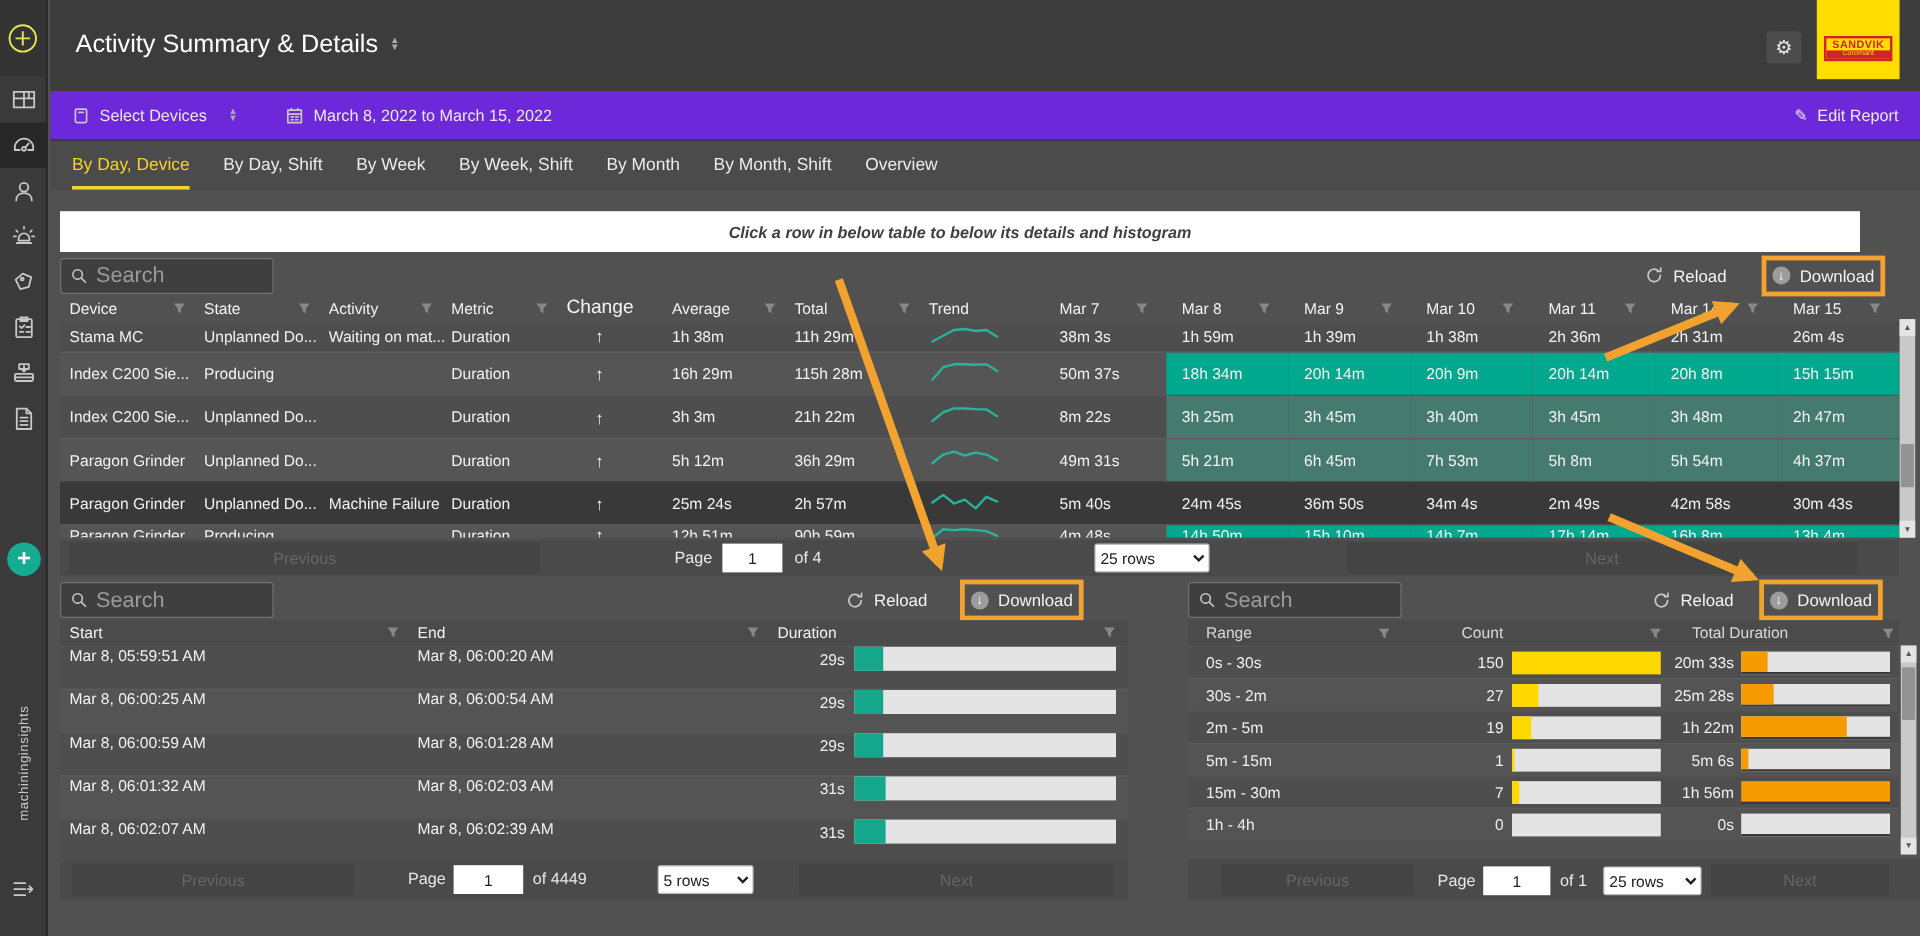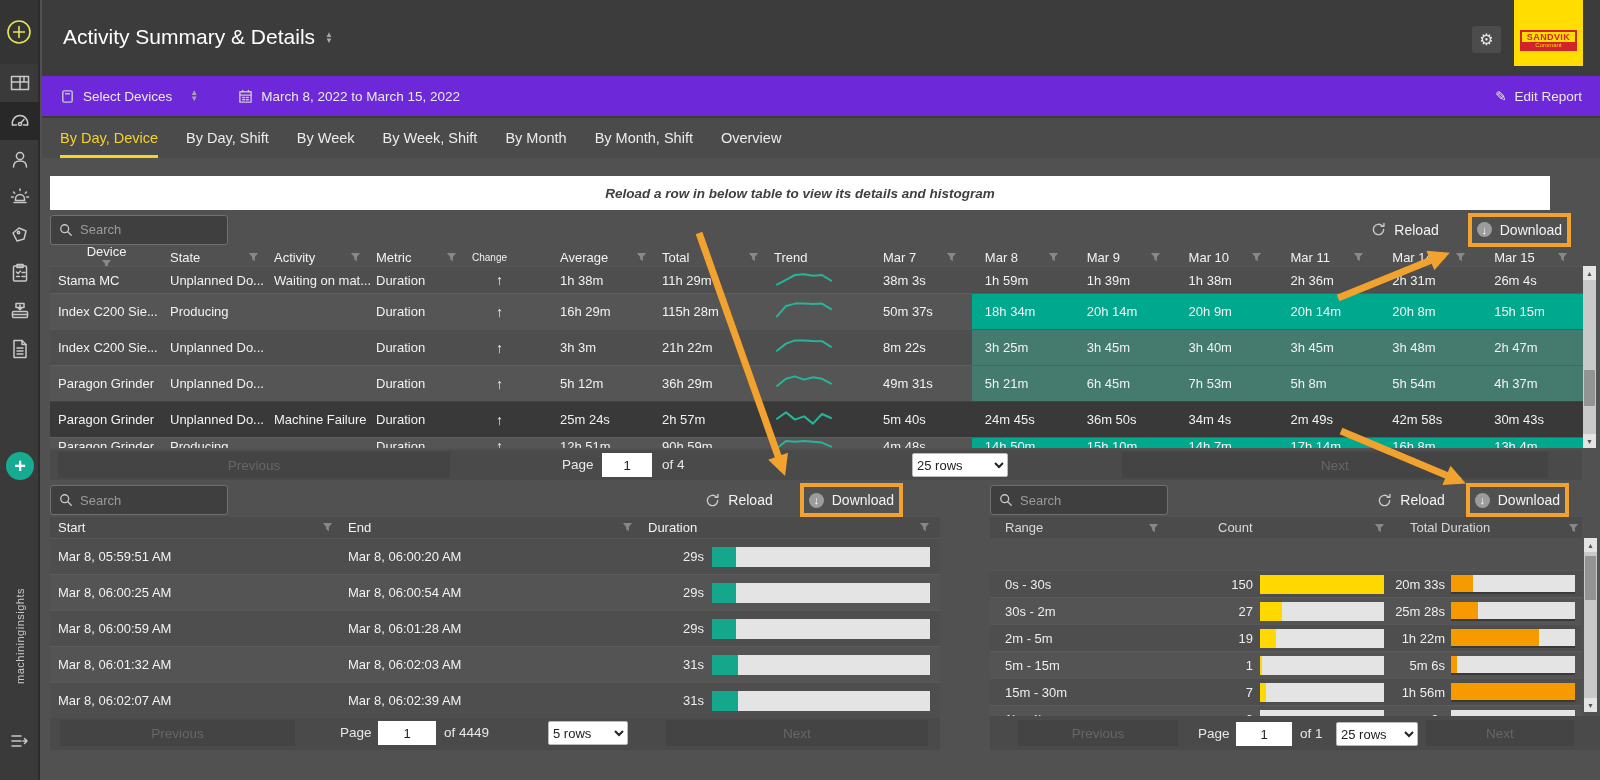--- a/index.html
+++ b/index.html
@@ -29,21 +29,21 @@
   .tbar .edit{margin-left:auto;margin-right:18px;display:flex;align-items:center;gap:8px;}
   .tabs{position:absolute;left:42px;top:118px;width:1558px;height:40px;background:#4b4b4b;display:flex;align-items:stretch;padding-left:18px;gap:28px;}
   .tab{display:flex;align-items:center;font-size:14.5px;color:#ececec;border-bottom:3px solid transparent;padding-top:3px;white-space:nowrap;}
   .tab.active{color:#f5d327;border-bottom-color:#f5d327;}
 
   
   .banner{position:absolute;left:50px;top:176px;width:1500px;height:34px;background:#fff;color:#3f3f3f;font-size:13.5px;font-weight:bold;font-style:italic;display:flex;align-items:center;justify-content:center;}
 
   
   .search{height:30px;width:178px;background:#3f3f3f;border:1px solid #707070;border-radius:3px;display:flex;align-items:center;padding:0 8px;gap:7px;}
-  .search input{flex:1;background:transparent;border:0;outline:none;color:#ddd;font-size:13px;min-width:0;}
+  .search input{flex:1;background:transparent;border:0;outline:none;color:#ddd;font-size:18px;min-width:0;}
   .search input::placeholder{color:#9b9b9b;}
   .btn{display:flex;align-items:center;gap:8px;color:#f3f3f3;font-size:14px;white-space:nowrap;background:transparent;border:0;}
   .btn.dl.annot{outline:4px solid #F2A22E;outline-offset:5px;}
   .dl-circ{width:15px;height:15px;border-radius:50%;background:#9c9c9c;color:#fff;font-size:11px;display:flex;align-items:center;justify-content:center;font-weight:bold;}
   .funnel{flex:none;}
   .pgbar{position:absolute;background:#4a4a4a;}
   .pgbtn{position:absolute;top:2px;height:26px;background:#444;color:#666;font-size:13.5px;display:flex;align-items:center;justify-content:center;border:0;}
   .pglbl{position:absolute;top:7px;font-size:13.5px;color:#e8e8e8;white-space:nowrap;}
   .pginp{position:absolute;top:3px;height:24px;width:50px;border:0;text-align:center;font-size:13px;color:#222;background:#fff;}
   .pgsel{position:absolute;top:3px;height:24px;font-size:13px;color:#222;background:#fff;border:1px solid #bbb;border-radius:2px;}
@@ -57,54 +57,54 @@
   .sum-head{position:absolute;left:50px;top:248px;width:1533px;height:18px;display:flex;align-items:center;}
   .hcell{display:flex;justify-content:space-between;align-items:center;padding-right:15px;font-size:13px;color:#d9d9d9;white-space:nowrap;overflow:hidden;}
   .sum-body{position:absolute;left:50px;top:266px;width:1533px;height:182px;overflow:hidden;}
   .sum-row{display:flex;align-items:center;height:36px;border-top:1px solid rgba(255,255,255,.05);}
   .sum-row:nth-child(odd){background:#4e4e4e;}
   .sum-row:nth-child(even){background:#555;}
   .sum-row.sel{background:#393939;}
   .sum-row.clip-top{height:27px;}
   .sum-row.clip-bot{height:17px;}
   .cell{font-size:13px;color:#f2f2f2;white-space:nowrap;overflow:hidden;}
-  .c-dev{width:120px;padding-left:8px;flex-direction:column;}
+  .c-dev{width:120px;padding-left:8px;}
   .c-state{width:104px;}.c-act{width:102px;justify-content:space-between;}.c-met{width:96px;}
   .c-chg{width:88px;padding-left:24px;font-size:14px;}
   .c-avg{width:102px;}.c-tot{width:112px;}
   .c-trend{width:96px;}
   .c-date{flex:1;padding-left:13px;align-self:stretch;display:flex;align-items:center;}
-  .hd .c-chg{padding-left:0;font-size:10px;}
+  .hd .c-chg{padding-left:0;font-size:16px;}
   .heat-b{background:#00a88e;}
   .heat-d{background:#447b6e;}
   .sum-pg{left:50px;top:450px;width:1532px;height:30px;}
 
   
   .bl-tools{position:absolute;left:50px;top:484px;width:890px;height:32px;display:flex;align-items:center;}
   .bl-tools .right{margin-left:auto;display:flex;align-items:center;gap:36px;padding-right:46px;}
   .bl-head{position:absolute;left:50px;top:517px;width:890px;height:21px;display:flex;align-items:center;background:#4b4b4b;}
   .bl-body{position:absolute;left:50px;top:538px;width:890px;height:180px;overflow:hidden;}
-  .bl-row{display:flex;align-items:center;height:36px;border-top:1px solid rgba(255,255,255,.05);}
+  .bl-row{display:flex;align-items:flex-start;height:36px;border-top:1px solid rgba(255,255,255,.05);}
   .bl-row:nth-child(odd){background:#4e4e4e;}
   .bl-row:nth-child(even){background:#545454;}
   .bl-c1{width:298px;padding-left:8px;}.bl-c2{width:300px;}
   .bl-dur{flex:1;display:flex;align-items:center;padding-right:10px;}
   .bl-dur .v{width:56px;text-align:right;margin-right:8px;font-size:13px;}
   .bar{flex:1;height:20px;background:#e4e4e4;}
   .bar .fill{height:100%;}
   .fill-teal{background:#15a78b;}
   .bl-pg{left:50px;top:718px;width:890px;height:32px;}
 
   
   .br-tools{position:absolute;left:990px;top:484px;width:610px;height:32px;display:flex;align-items:center;}
   .br-tools .right{margin-left:auto;display:flex;align-items:center;gap:30px;padding-right:40px;}
   .br-head{position:absolute;left:990px;top:517px;width:592px;height:21px;background:#4b4b4b;font-size:13px;color:#d9d9d9;}
   .br-head span{position:absolute;top:3px;}
   .br-head .fic{position:absolute;top:5px;}
-  .br-body{position:absolute;left:990px;top:570px;width:592px;height:174px;overflow:hidden;}
+  .br-body{position:absolute;left:990px;top:538px;width:592px;height:174px;overflow:hidden;}
   .br-row{position:relative;height:27px;border-top:1px solid rgba(255,255,255,.05);font-size:13px;}
   .br-row:nth-child(odd){background:#4e4e4e;}
   .br-row:nth-child(even){background:#545454;}
   .br-row .rng{position:absolute;left:15px;top:6px;}
   .br-row .cnt{position:absolute;left:175px;width:88px;top:6px;text-align:right;}
   .br-row .cbar{position:absolute;left:270px;top:4px;width:124px;height:19px;background:#e4e4e4;}
   .br-row .tdv{position:absolute;left:362px;width:93px;top:6px;text-align:right;}
   .br-row .tbar{position:absolute;left:461px;top:4px;width:124px;height:19px;background:#e4e4e4;}
   .cfill{height:100%;background:#ffd800;}
   .tfill{height:100%;background:#f59b00;}
@@ -233,21 +233,21 @@
     <div class="tab active">By Day, Device</div>
     <div class="tab">By Day, Shift</div>
     <div class="tab">By Week</div>
     <div class="tab">By Week, Shift</div>
     <div class="tab">By Month</div>
     <div class="tab">By Month, Shift</div>
     <div class="tab">Overview</div>
   </nav>
 
 <div class="banner">
-    <span>Reload a row in below table to view its details and histogram</span>
+    <span>Click a row in below table to below its details and histogram</span>
   </div>
 
 <div class="sum-tools">
   <div class="search">
     <svg width="14" height="14" viewBox="0 0 16 16" class="lineart">
         <circle cx="6.5" cy="6.5" r="4.5"></circle>
         <path d="M10 10l4 4"></path>
       </svg>
     <input placeholder="Search" style="">
   </div>

